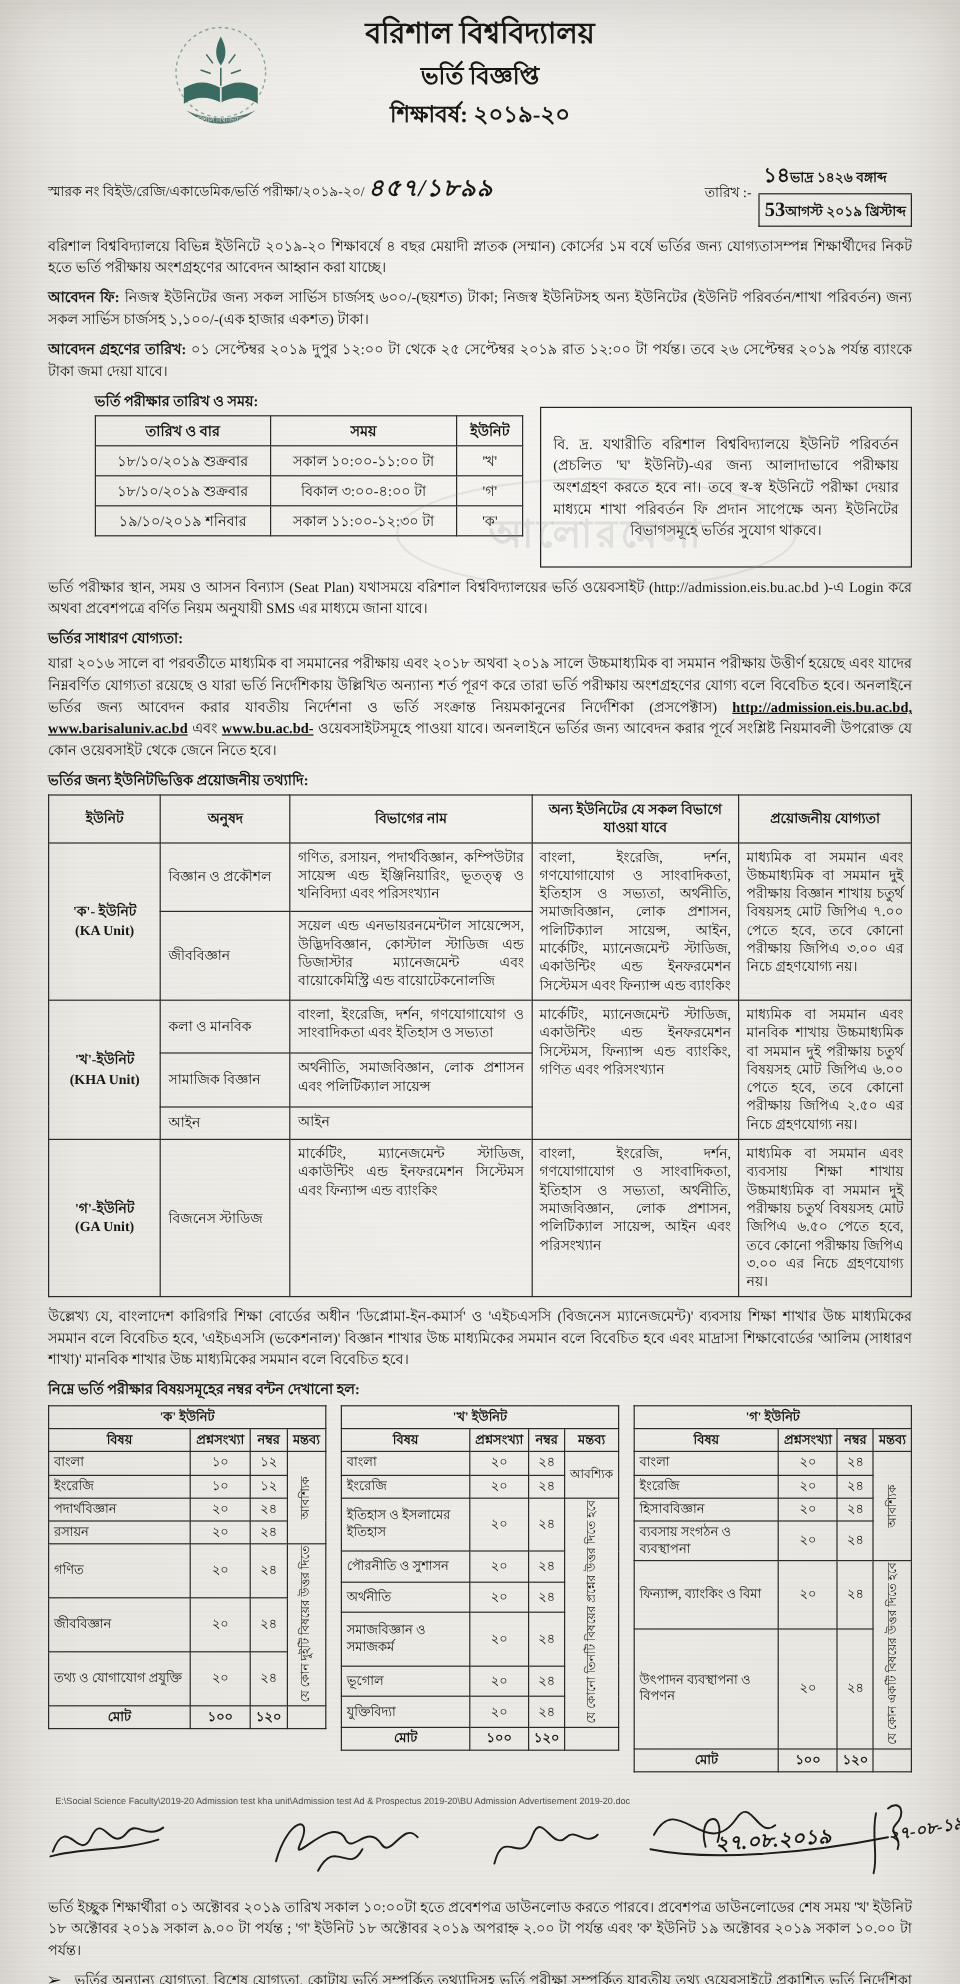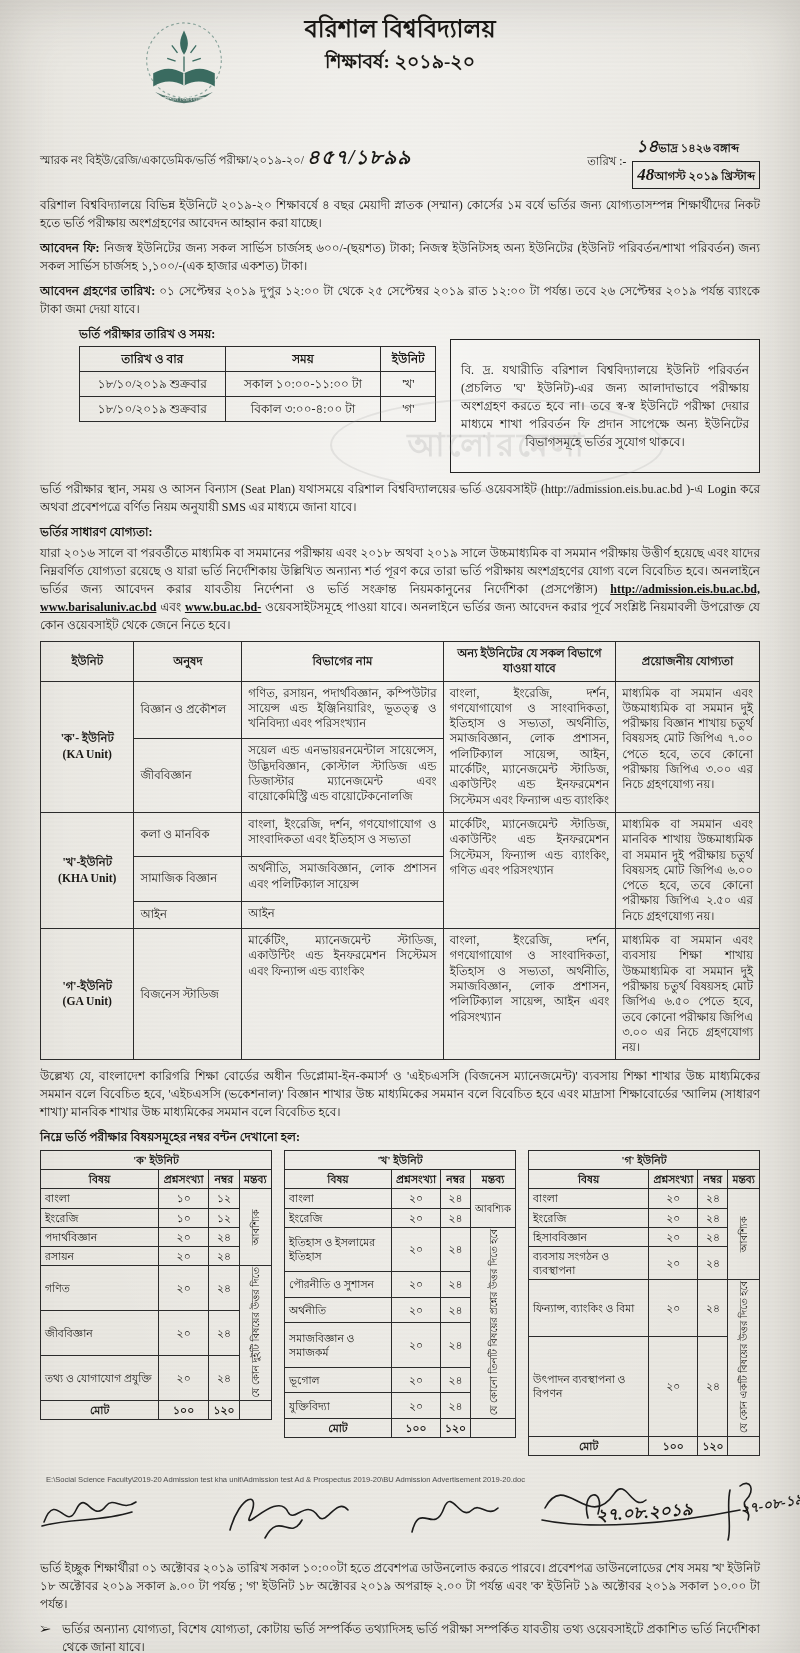--- a/index.html
+++ b/index.html
@@ -31,21 +31,21 @@
   .h-univ{font-size:24px;font-weight:bold;line-height:1.25;}
   .h-notice{font-size:20px;font-weight:bold;margin-top:5px;}
   .h-session{font-size:19px;font-weight:bold;margin-top:4px;}
   .memo-row{display:flex;justify-content:space-between;align-items:flex-start;margin-top:2px;}
   .memo{font-size:11.5px;padding-top:8px;}
   .hand{font-style:italic;font-weight:bold;font-size:20px;letter-spacing:1px;}
   .date-wrap{display:flex;align-items:center;gap:6px;font-size:11.5px;}
   .date-lines{display:flex;flex-direction:column;}
   .date-line{border-bottom:1.5px solid #222;padding:0 4px 1px 4px;font-weight:bold;}
   .date-line.boxed{border:1.5px solid #222;border-top:none;}
-  .hand-day{font-style:italic;font-weight:bold;font-size:17px;}
+  .hand-day{font-weight:bold;font-size:17px;}
   
   .sched-wrap{display:flex;gap:14px;align-items:flex-start;margin-top:4px;}
   .sched-left{width:357px;flex:0 0 auto;padding-left:39px;}
   table{border-collapse:collapse;}
   .sched-table{width:100%;margin-top:3px;}
   .sched-table th,.sched-table td{border:1.4px solid #2b2b2b;padding:3px 6px;text-align:center;font-size:12px;}
   .note-box{flex:1;border:1.6px solid #222;padding:21px 10px;margin-top:14px;font-size:12px;text-align:justify;text-align-last:center;background:rgba(255,255,255,.25);}
   
   .unit-table{width:100%;margin-top:3px;}
   .unit-table th,.unit-table td{border:1.4px solid #2b2b2b;padding:4px 6px;font-size:11.6px;line-height:1.32;vertical-align:top;text-align:justify;}
@@ -100,33 +100,34 @@
         <line x1="58" y1="30" x2="52" y2="38"></line>
         <line x1="27" y1="44" x2="36" y2="47"></line>
         <line x1="63" y1="44" x2="54" y2="47"></line>
       </g>
       <path d="M12 60 Q28 50 45 60 Q62 50 78 60 L78 74 Q62 64 45 73 Q28 64 12 74 Z" fill="#3a6b60"></path>
       <path d="M45 60 L45 73" stroke="#e9e7e1" stroke-width="1.6"></path>
       <path d="M14 80 Q45 94 76 80 Q45 104 14 80 Z" fill="#55776e"></path>
       <text x="45" y="90" font-size="6" text-anchor="middle" fill="#f2f1ec" font-family="Liberation Sans, sans-serif">বরিশাল বিশ্ববিদ্যালয়</text>
     </svg>
     <div class="h-univ">বরিশাল বিশ্ববিদ্যালয়</div>
+    <div class="h-notice">ভর্তি বিজ্ঞপ্তি</div>
     <div class="h-session">শিক্ষাবর্ষ: ২০১৯-২০</div>
   </div>
 
   <div class="memo-row">
     <div class="memo">
       <span>স্মারক নং বিইউ/রেজি/একাডেমিক/ভর্তি পরীক্ষা/২০১৯-২০/</span>
       <span class="hand">৪৫৭/১৮৯৯</span>
     </div>
     <div class="date-wrap">
       <span>তারিখ :-</span>
       <span class="date-lines">
         <span class="date-line"><span class="hand-day">১৪</span><span>ভাদ্র ১৪২৬ বঙ্গাব্দ</span></span>
-        <span class="date-line boxed"><span class="hand-day">48</span><span>আগস্ট ২০১৯ খ্রিস্টাব্দ</span></span>
+        <span class="date-line boxed"><span class="hand-day">53</span><span>আগস্ট ২০১৯ খ্রিস্টাব্দ</span></span>
       </span>
     </div>
   </div>
 
   <p>বরিশাল বিশ্ববিদ্যালয়ে বিভিন্ন ইউনিটে ২০১৯-২০ শিক্ষাবর্ষে ৪ বছর মেয়াদী স্নাতক (সম্মান) কোর্সের ১ম বর্ষে ভর্তির জন্য যোগ্যতাসম্পন্ন শিক্ষার্থীদের নিকট হতে ভর্তি পরীক্ষায় অংশগ্রহণের আবেদন আহ্বান করা যাচ্ছে।</p>
 
   <p>
     <span class="lead">আবেদন ফি:</span>
     <span>নিজস্ব ইউনিটের জন্য সকল সার্ভিস চার্জসহ ৬০০/-(ছয়শত) টাকা; নিজস্ব ইউনিটসহ অন্য ইউনিটের (ইউনিট পরিবর্তন/শাখা পরিবর্তন) জন্য সকল সার্ভিস চার্জসহ ১,১০০/-(এক হাজার একশত) টাকা।</span>
   </p>
@@ -150,20 +151,25 @@
         <tbody>
           <tr>
             <td>১৮/১০/২০১৯ শুক্রবার</td>
             <td>সকাল ১০:০০-১১:০০ টা</td>
             <td>'খ'</td>
           </tr>
           <tr>
             <td>১৮/১০/২০১৯ শুক্রবার</td>
             <td>বিকাল ৩:০০-৪:০০ টা</td>
             <td>'গ'</td>
+          </tr>
+          <tr>
+            <td>১৯/১০/২০১৯ শনিবার</td>
+            <td>সকাল ১১:০০-১২:৩০ টা</td>
+            <td>'ক'</td>
           </tr>
         </tbody>
       </table>
     </div>
     <div class="note-box">বি. দ্র. যথারীতি বরিশাল বিশ্ববিদ্যালয়ে ইউনিট পরিবর্তন (প্রচলিত 'ঘ' ইউনিট)-এর জন্য আলাদাভাবে পরীক্ষায় অংশগ্রহণ করতে হবে না। তবে স্ব-স্ব ইউনিটে পরীক্ষা দেয়ার মাধ্যমে শাখা পরিবর্তন ফি প্রদান সাপেক্ষে অন্য ইউনিটের বিভাগসমূহে ভর্তির সুযোগ থাকবে।</div>
   </div>
 
   <p>ভর্তি পরীক্ষার স্থান, সময় ও আসন বিন্যাস (Seat Plan) যথাসময়ে বরিশাল বিশ্ববিদ্যালয়ের ভর্তি ওয়েবসাইট (http://admission.eis.bu.ac.bd )-এ Login করে অথবা প্রবেশপত্রে বর্ণিত নিয়ম অনুযায়ী SMS এর মাধ্যমে জানা যাবে।</p>
 
   <div>
@@ -172,20 +178,21 @@
       <span>যারা ২০১৬ সালে বা পরবর্তীতে মাধ্যমিক বা সমমানের পরীক্ষায় এবং ২০১৮ অথবা ২০১৯ সালে উচ্চমাধ্যমিক বা সমমান পরীক্ষায় উত্তীর্ণ হয়েছে এবং যাদের নিম্নবর্ণিত যোগ্যতা রয়েছে ও যারা ভর্তি নির্দেশিকায় উল্লিখিত অন্যান্য শর্ত পূরণ করে তারা ভর্তি পরীক্ষায় অংশগ্রহণের যোগ্য বলে বিবেচিত হবে। অনলাইনে ভর্তির জন্য আবেদন করার যাবতীয় নির্দেশনা ও ভর্তি সংক্রান্ত নিয়মকানুনের নির্দেশিকা (প্রসপেক্টাস)</span>
       <a class="plink">http://admission.eis.bu.ac.bd,</a>
       <a class="plink">www.barisaluniv.ac.bd</a>
       <span>এবং</span>
       <a class="plink">www.bu.ac.bd-</a>
       <span>ওয়েবসাইটসমূহে পাওয়া যাবে। অনলাইনে ভর্তির জন্য আবেদন করার পূর্বে সংশ্লিষ্ট নিয়মাবলী উপরোক্ত যে কোন ওয়েবসাইট থেকে জেনে নিতে হবে।</span>
     </p>
   </div>
 
   <div>
+    <div class="lead">ভর্তির জন্য ইউনিটভিত্তিক প্রয়োজনীয় তথ্যাদি:</div>
     <table class="unit-table">
       <colgroup>
         <col class="col-unit">
           <col class="col-fac">
           <col class="col-dept">
           <col class="col-other">
           <col class="col-qual">
       </colgroup>
       <thead>
         <tr>

